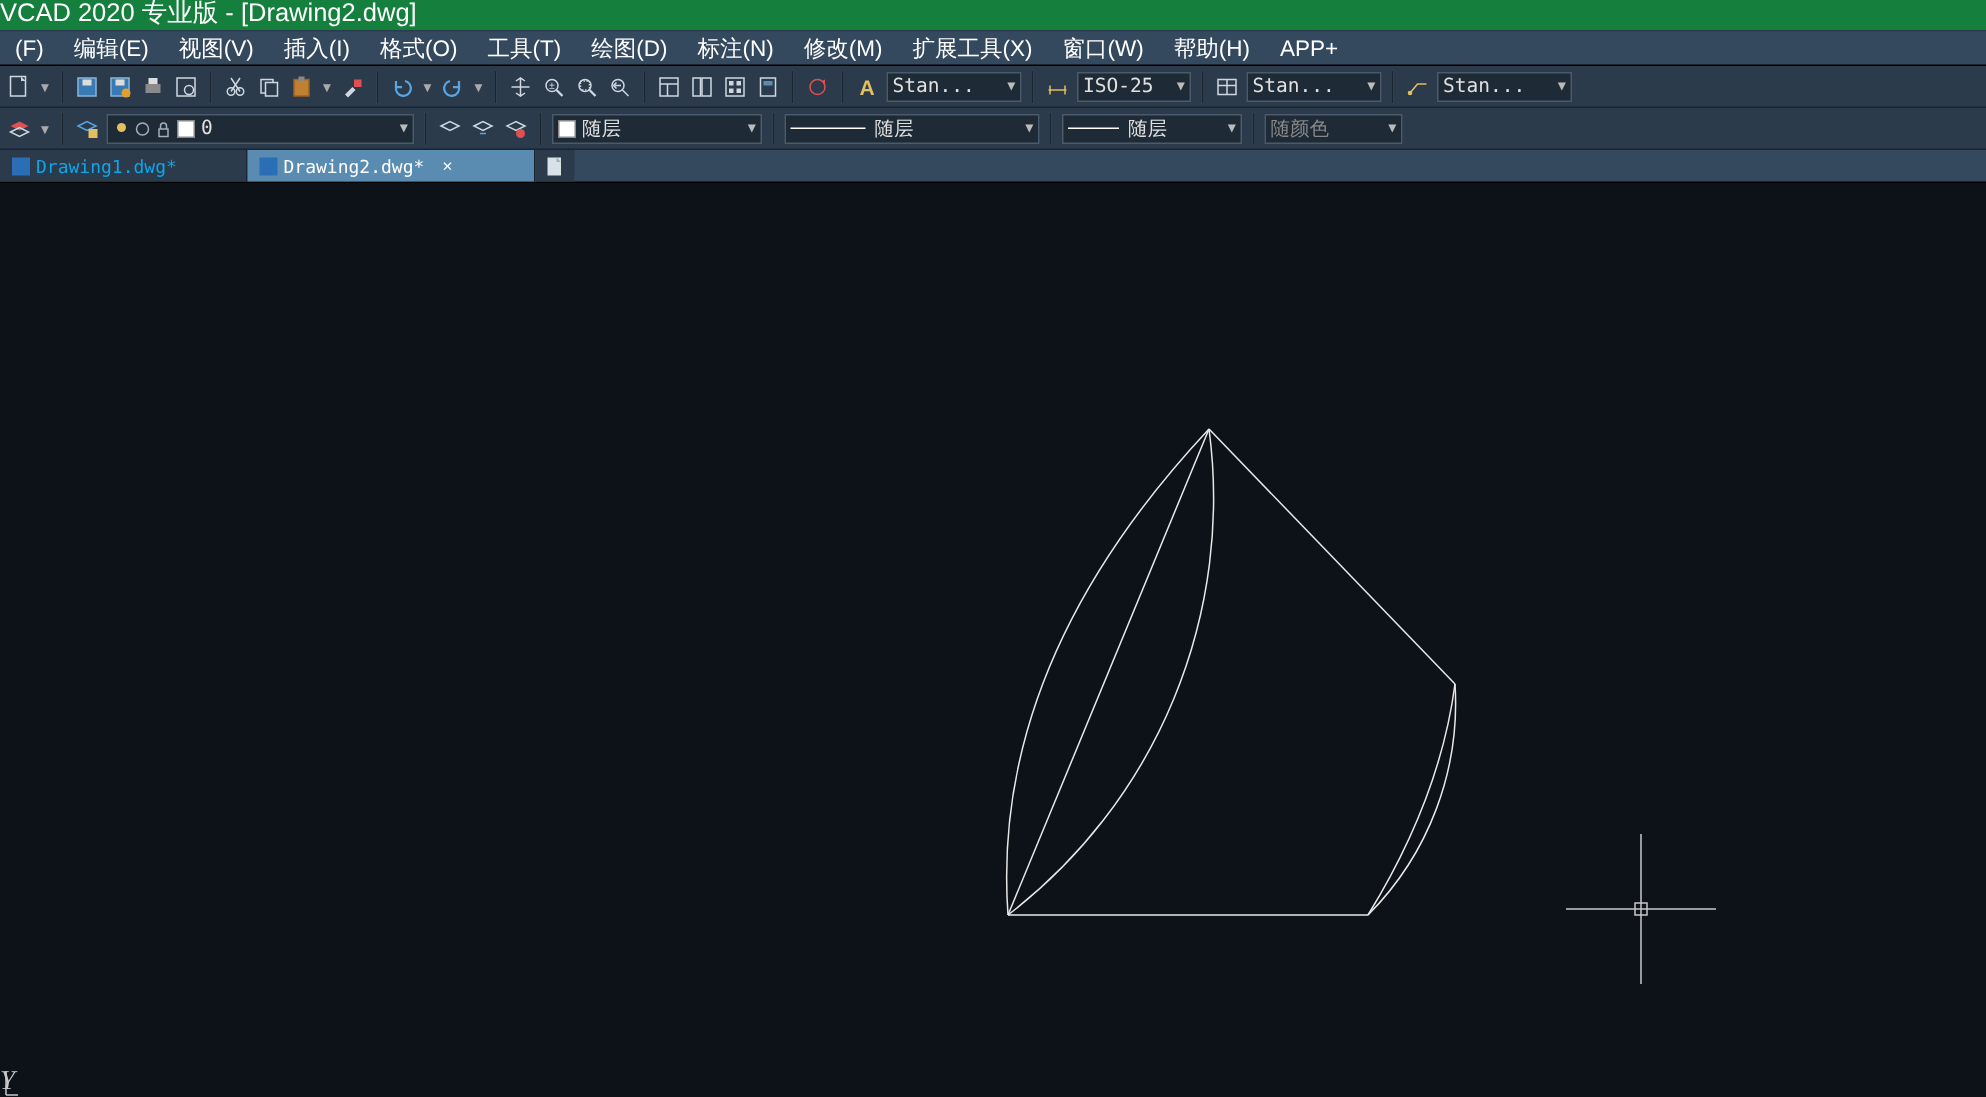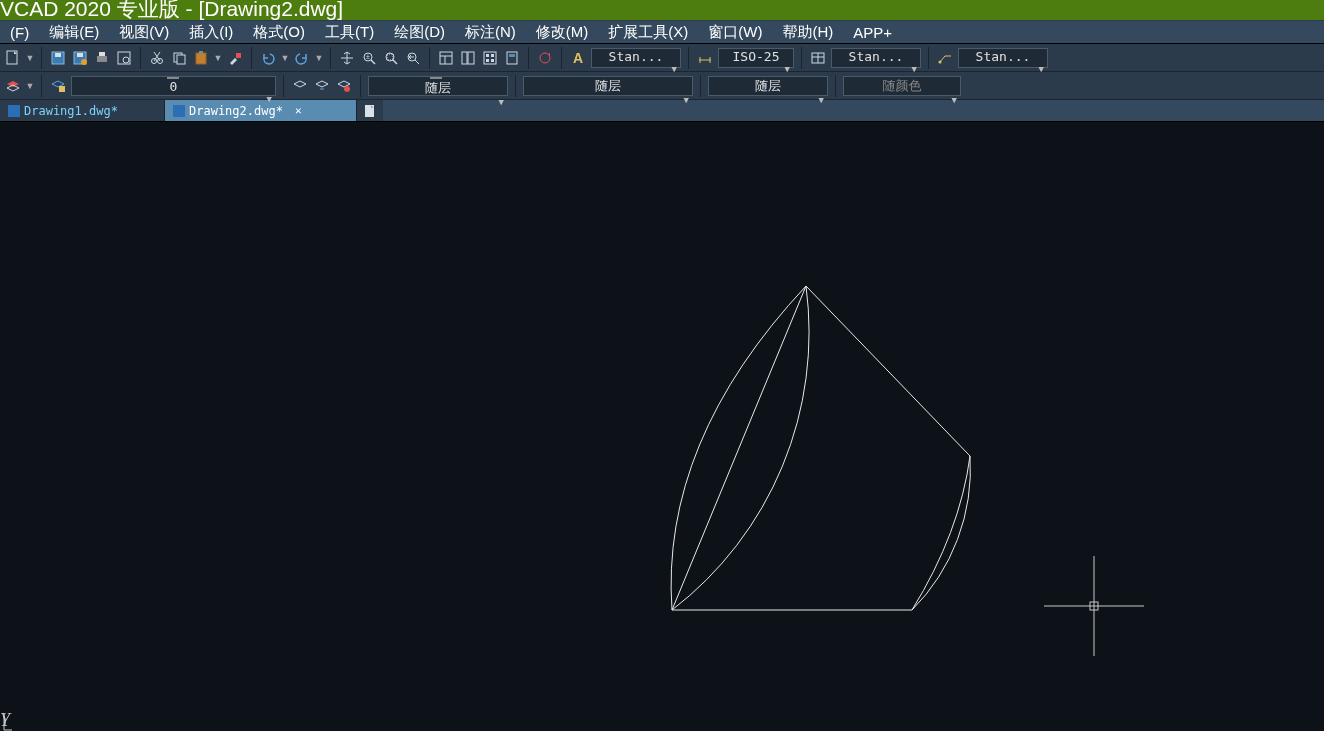--- a/index.html
+++ b/index.html
@@ -8,23 +8,23 @@
     height: 731px;
     background: #0d1219;
     font-family: "Microsoft YaHei", Arial, sans-serif;
     font-size: 13px;
     color: #e8e8e8;
     overflow: hidden;
     position: relative;
   }
   .titlebar {
     height: 20px;
-    background: #4d7c0f;
+    background: #15803d;
     color: #fff;
-    font-size: 21px;
+    font-size: 17px;
     padding-left: 0px;
     line-height: 18px;
     white-space: nowrap;
   }
   .menubar {
     height: 24px;
     background: #34495e;
     border-top: 1px solid #2a3b4d;
     border-bottom: 1px solid #000;
     display: flex;
@@ -74,21 +74,20 @@
     background: #1e2a36;
     border: 1px solid #4a5a6a;
     display: flex;
     align-items: center;
     padding: 0 3px;
     color: #e0e0e0;
     font-size: 13px;
     font-family: "Consolas", monospace;
     position: relative;
     margin: 0 2px;
-    flex-direction: column;
   }
   .dropdown .dd-arrow {
     margin-left: auto;
     font-size: 9px;
     color: #bbb;
     padding-left: 4px;
   }
   .dropdown .swatch {
     width: 12px;
     height: 12px;
@@ -107,21 +106,21 @@
     display: flex;
     align-items: stretch;
     border-bottom: 1px solid #000;
   }
   .tab {
     display: flex;
     align-items: center;
     padding: 0 8px;
     font-size: 12px;
     font-family: "SimSun", monospace;
-    color: #7dd3fc;
+    color: #0ea5e9;
     border-right: 1px solid #1a2530;
     background: #2b3b4c;
     gap: 4px;
   }
   .tab.active {
     background: #5a8bb0;
     color: #fff;
   }
   .tab .close {
     font-size: 11px;
@@ -470,21 +469,21 @@
   <div class="tb-group">
     <div class="dropdown" style="width:120px">
       <span class="line-sample" style="width:34px"></span>
       <span>随层</span>
       <span class="dd-arrow">▼</span>
     </div>
   </div>
   <div class="tb-sep2"></div>
 
   <div class="tb-group">
-    <div class="dropdown" style="width:118px;color:#888">
+    <div class="dropdown" style="width:92px;color:#888">
       <span>随颜色</span>
       <span class="dd-arrow">▼</span>
     </div>
   </div>
 </div>
 
 <div class="tabbar">
   <div class="tab" style="width:165px">
     <span class="doc-icon"></span>
     <span>Drawing1.dwg*</span>

